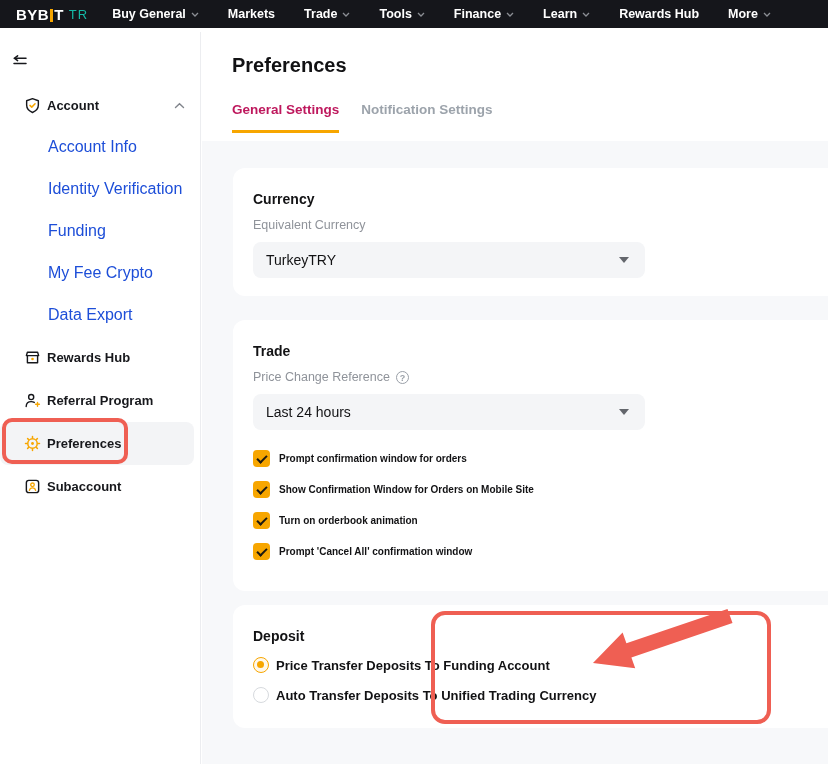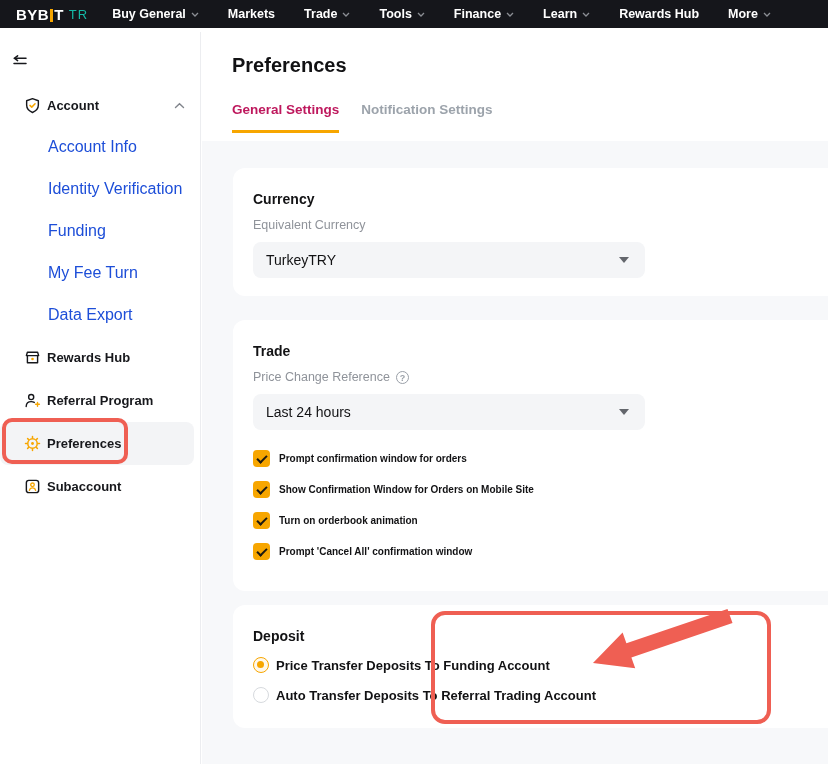--- a/index.html
+++ b/index.html
@@ -147,21 +147,21 @@
     <span class="side-label">Account</span>
     <svg class="acct-chevron" viewBox="0 0 11 7">
         <path d="M1.5 5.5 L5.5 1.8 L9.5 5.5" stroke="#81858c" stroke-width="1.4" fill="none" stroke-linecap="round"></path>
       </svg>
   </div>
 
   <div class="subitems">
     <div class="subitem">Account Info</div>
     <div class="subitem">Identity Verification</div>
     <div class="subitem">Funding</div>
-    <div class="subitem">My Fee Turn</div>
+    <div class="subitem">My Fee Crypto</div>
     <div class="subitem">Data Export</div>
   </div>
 
   <div class="side-row bottom-item">
     <svg class="icon" viewBox="0 0 18 18" fill="none" stroke="#17181c" stroke-width="1.5" stroke-linejoin="round">
       <path d="M2.5 7 L3.6 3.4 H14.4 L15.5 7 Z"></path>
         <path d="M3.6 7 V14.6 H14.4 V7"></path>
       <circle cx="9" cy="10.6" r="1.4" fill="#f7a600" stroke="none"></circle>
     </svg>
     <span class="side-label">Rewards Hub</span>
@@ -250,21 +250,21 @@
 
     <div class="card card-deposit">
       <div class="card-title">Deposit</div>
       <div class="radio-list">
         <div class="radio-row">
           <span class="radio on"></span>
           <span class="radio-label">Price Transfer Deposits To Funding Account</span>
         </div>
         <div class="radio-row">
           <span class="radio off"></span>
-          <span class="radio-label">Auto Transfer Deposits To Referral Trading Account</span>
+          <span class="radio-label">Auto Transfer Deposits To Unified Trading Currency</span>
         </div>
       </div>
     </div>
 
   </div>
 </div>
 
 <div class="anno-rect anno-sidebar"></div>
 <div class="anno-rect anno-deposit"></div>
 <svg class="anno-arrow" width="150" height="75" viewBox="585 600 150 75">

